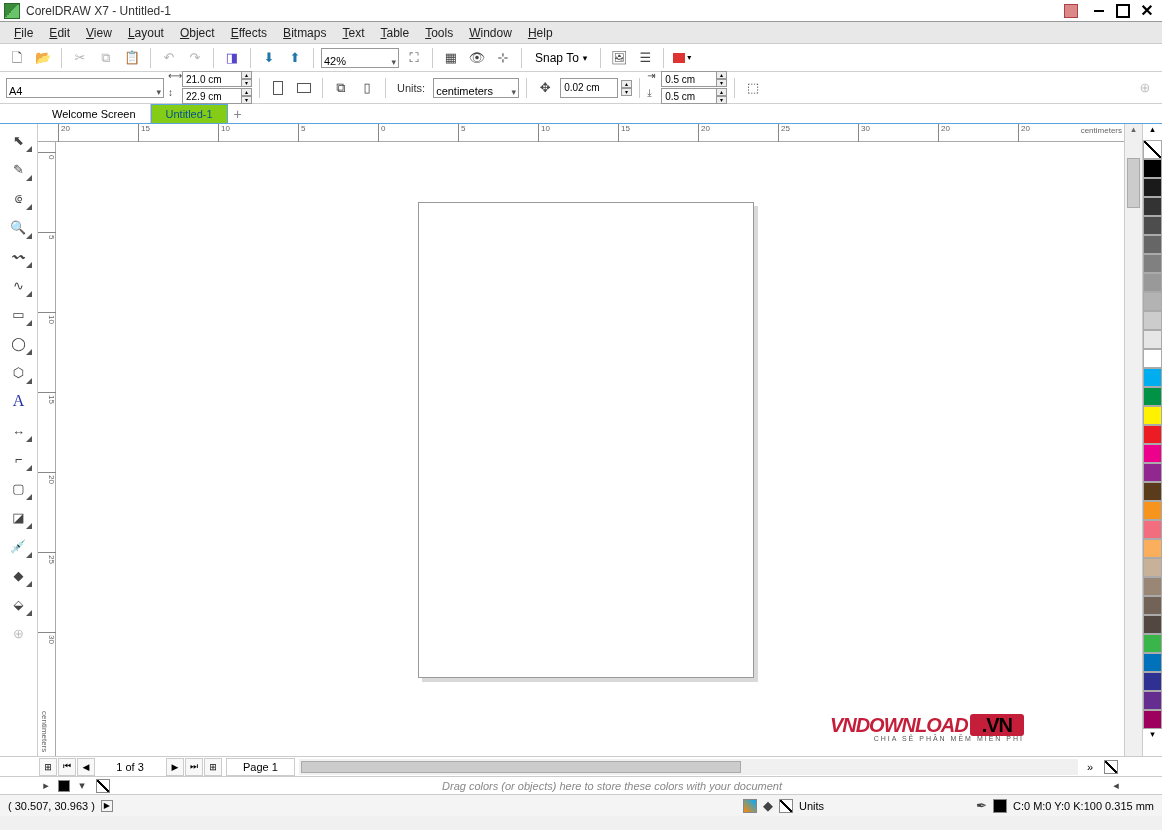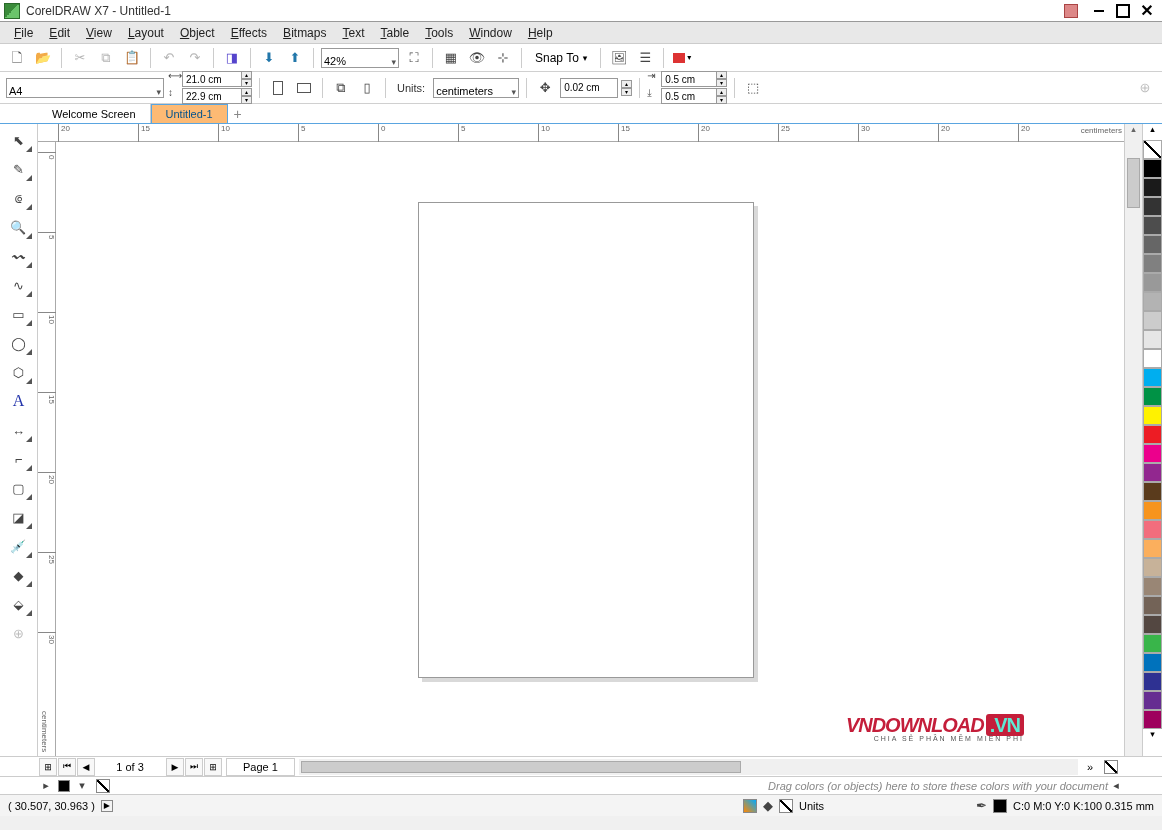--- a/index.html
+++ b/index.html
@@ -32,21 +32,21 @@
 .spinner { display:flex; flex-direction:column; margin-left:-1px; }
 .spinner div { width:11px; height:8px; border:1px solid #999; font-size:6px; text-align:center; line-height:6px; background:#eee; }
 .dblrow { display:flex; flex-direction:column; gap:1px; }
 .lbl { font-size:11px; color:#333; padding:0 4px; }
 .snap { font-size:12px; padding:0 6px; display:flex; align-items:center; gap:4px; }
 
 
 .doctabs { height:20px; background:#fff; display:flex; align-items:stretch; border-bottom:1px solid #5aa5e0; }
 .doctabs .spacer { width:38px; }
 .doctab { padding:2px 14px; font-size:11px; border-right:1px solid #ccc; display:flex; align-items:center; }
-.doctab.active { background:#fdba74; border:1px solid #5aa5e0; border-bottom:none; color:#04528c;text-align:center; }
+.doctab.active { background:#84cc16; border:1px solid #5aa5e0; border-bottom:none; color:#04528c;text-align:center; }
 .tabplus { width:20px; display:flex; align-items:center; justify-content:center; color:#888; font-size:14px; }
 
 
 .mainrow { display:flex; height:632px; position:relative; }
 .toolbox { width:38px; background:#fff; border-right:1px solid #ccc; display:flex; flex-direction:column; align-items:center; padding-top:2px; }
 .tool { width:30px; height:28px; display:flex; align-items:center; justify-content:center; position:relative; margin-bottom:1px; }
 .tool.fly::after { content:""; position:absolute; right:2px; bottom:2px; border:3px solid transparent; border-bottom-color:#555; border-right-color:#555; }
 .canvaswrap { flex:1; position:relative; background:#fff; overflow:hidden; }
 .hruler { height:18px; background:#fff; border-bottom:1px solid #aaa; position:relative; font-size:8px; color:#666; }
 .hruler .tick { position:absolute; top:0; height:18px; border-left:1px solid #888; padding-left:2px; }
@@ -56,21 +56,21 @@
 .canvas { position:absolute; left:18px; top:18px; right:0; bottom:0; background:#fff; }
 .page { position:absolute; left:362px; top:60px; width:336px; height:476px; background:#fff; border:1px solid #999; box-shadow:4px 4px 0 rgba(0,0,0,.15); }
 .vscroll { width:18px; background:#f0f0f0; border-left:1px solid #ccc; display:flex; flex-direction:column; }
 .vscroll .thumb { margin:18px 2px 0; height:50px; background:#ccc; border:1px solid #aaa; }
 .palette { width:20px; background:#fff; border-left:1px solid #ccc; display:flex; flex-direction:column; }
 .swatch { height:19px; border:1px solid #aaa; margin:0; }
 .swatch.nocolor { background:#fff; position:relative; }
 .swatch.nocolor::after { content:""; position:absolute; inset:0; background:linear-gradient(to top right,transparent 45%,#000 45%,#000 55%,transparent 55%); }
 
 .watermark { position:absolute; right:100px; bottom:14px; font-family:Arial Black,sans-serif; font-weight:900; font-size:20px; color:#c41e3a; font-style:italic; letter-spacing:-1px; }
-.watermark .box { background:#c41e3a; color:#5eead4; padding:0 4px; border-radius:3px; font-style:normal; margin-left:2px; }
+.watermark .box { background:#c41e3a; color:#000000; padding:0 12px; border-radius:3px; font-style:normal; margin-left:2px; }
 .watermark .sub { font-size:7px; font-weight:normal; font-style:normal; color:#555; letter-spacing:2px; display:block; text-align:right; margin-top:-2px; }
 
 
 .pagebar { height:20px; background:#fff; border-top:1px solid #ccc; display:flex; align-items:center; font-size:11px; }
 .pagebar .navbtn { width:18px; height:18px; border:1px solid #ccc; display:flex; align-items:center; justify-content:center; font-size:9px; margin-left:1px; background:#f8f8f8; }
 .pagebar .pgtab { padding:2px 16px; border:1px solid #ccc; background:#fff; margin-left:4px; }
 .pagebar .hscroll { flex:1; height:16px; background:#f0f0f0; margin:0 4px; position:relative; }
 .pagebar .hscroll .th { position:absolute; left:2px; top:2px; height:12px; width:440px; background:#ccc; border:1px solid #aaa; }
 
 .colorbar { height:18px; background:#fff; border-top:1px solid #ccc; display:flex; align-items:center; font-size:11px; color:#888; font-style:italic; }
@@ -437,21 +437,21 @@
   <div class="nofill" style="width:14px;height:14px;border:1px solid #888;margin:0 6px"></div>
   <div style="width:38px"></div>
 </div>
 
 <div class="colorbar">
   <div style="width:38px"></div>
   <div class="arrow">▸</div>
   <div style="width:12px;height:12px;border:1px solid #888;background:#000;margin:0 4px"></div>
   <div class="arrow">▾</div>
   <div class="nofill" style="width:14px;height:14px;border:1px solid #888;margin:0 6px"></div>
-  <div style="flex:1;text-align:right">Drag colors (or objects) here to store these colors with your document</div>
+  <div style="flex:1;text-align:center">Drag colors (or objects) here to store these colors with your document</div>
   <div class="arrow">◂</div>
   <div style="width:38px"></div>
 </div>
 
 <div class="statusbar">
   <span class="coords">( 30.507, 30.963 )</span>
   <span style="border:1px solid #888;width:12px;height:12px;font-size:8px;text-align:center">▶</span>
   <div class="spacer"></div>
   <span class="stat-ic" style="background:linear-gradient(45deg,#f80,#0af)"></span>
   <span class="i">◆</span>

